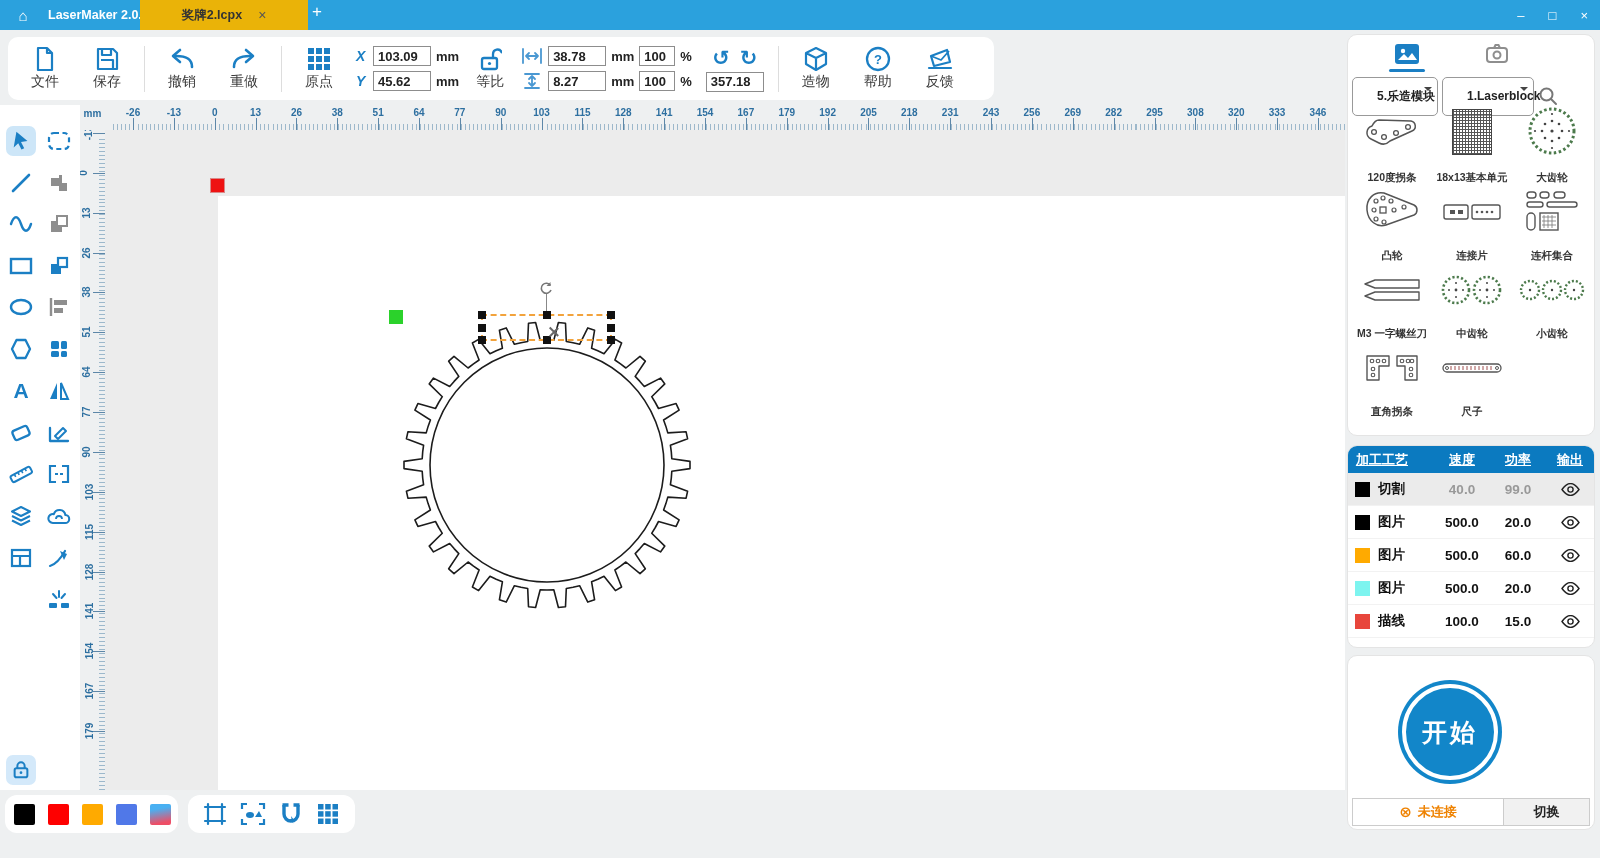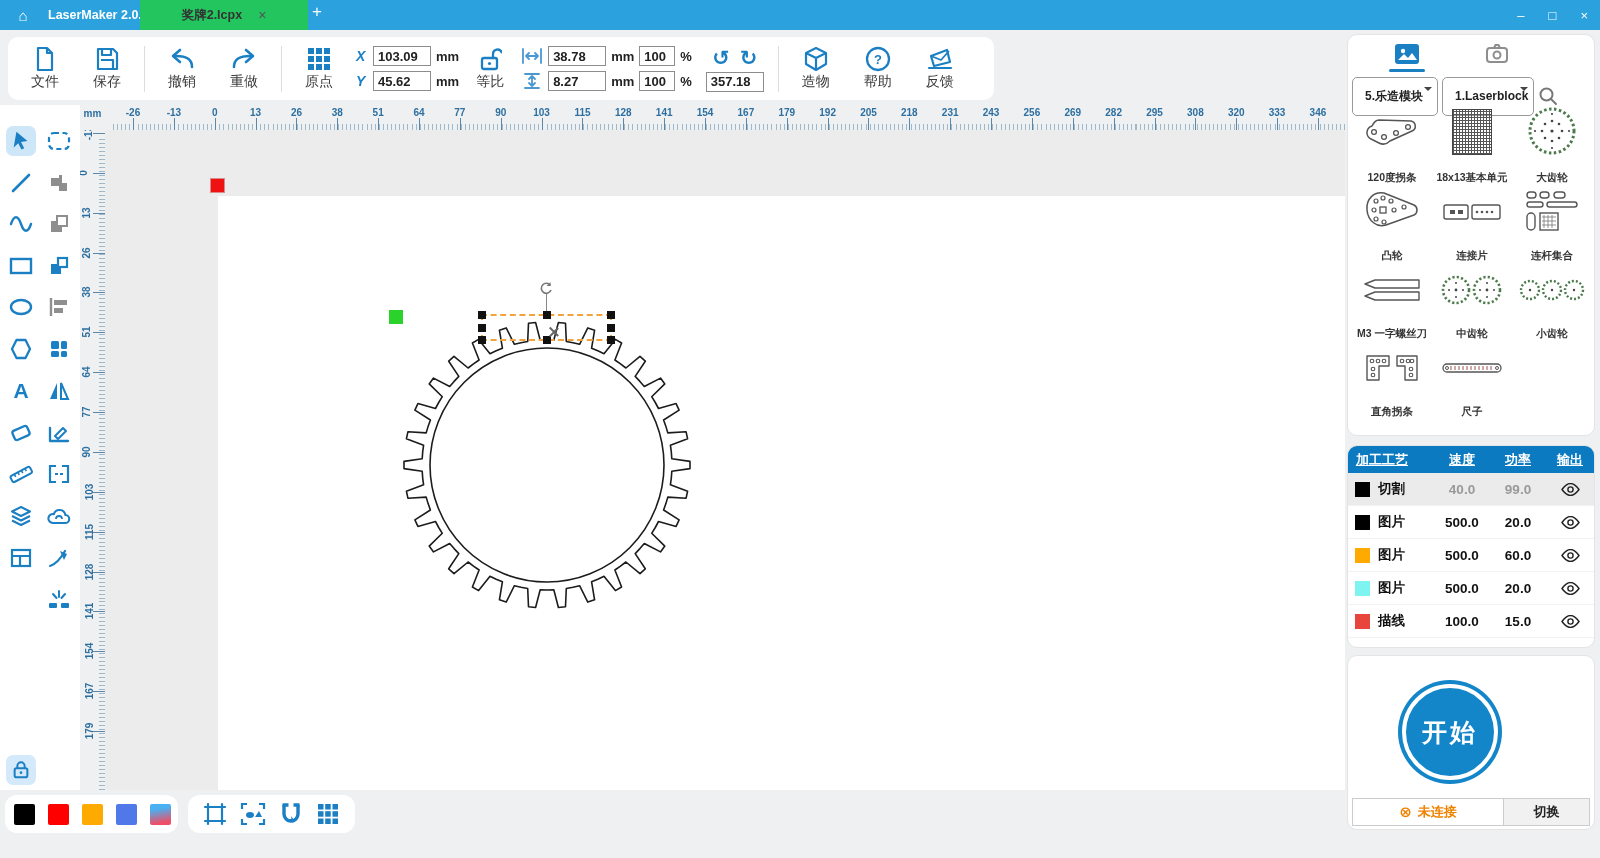--- a/index.html
+++ b/index.html
@@ -12,21 +12,21 @@
   }
   svg { display:block; }
   .abs { position:absolute; }
 
   
   .titlebar { position:absolute; left:0; top:0; width:1600px; height:30px;
     background:#2ba1dd; display:flex; align-items:center; }
   .home-btn { margin-left:12px; color:#fff; font-size:15px; width:22px; height:20px;
     display:flex; align-items:center; justify-content:center; }
   .app-title { margin-left:14px; color:#fff; font-weight:700; font-size:12.5px; }
-  .doc-tab { position:absolute; left:140px; top:0; width:168px; height:30px; background:#22c55e;
+  .doc-tab { position:absolute; left:140px; top:0; width:168px; height:30px; background:#eab308;
     display:flex; align-items:center; justify-content:center; gap:16px; }
   .doc-tab .tab-label { font-size:12.5px; font-weight:700; color:#333; }
   .doc-tab .tab-close { color:#555; font-size:14px; cursor:default; }
   .newtab-btn { position:absolute; left:312px; top:2px; color:#fff; font-size:17px; }
   .win-btns { position:absolute; right:12px; top:0; height:30px; display:flex; gap:24px;
     align-items:center; color:#fff; font-size:13px; }
 
   
   .toolbar-card { position:absolute; left:8px; top:37px; width:986px; height:63px;
     background:#fff; border-radius:10px; display:flex; align-items:center; padding:0 6px; }
@@ -100,21 +100,21 @@
   .lib-card { left:1347px; top:34px; width:248px; height:402px; }
   .lib-tabs { position:relative; height:40px; }
   .lib-tab { position:absolute; top:8px; width:26px; height:22px; display:flex;
     align-items:center; justify-content:center; }
   .lib-tab.t1 { left:46px; } .lib-tab.t2 { left:136px; }
   .lib-underline { position:absolute; left:41px; top:34px; width:36px; height:3px;
     background:#1b7fc4; border-radius:2px; }
   .lib-filters { position:absolute; left:4px; top:49px; width:240px; height:24px; display:flex;
     align-items:center; gap:4px; }
   .dd { height:39px; border:1px solid #999; border-radius:5px; display:flex; align-items:center;
-    font-size:12px; font-weight:700; color:#222; padding:0 16px 0 12px; position:relative; white-space:nowrap; }
+    font-size:12px; font-weight:700; color:#222; padding:0 16px 0 24px; position:relative; white-space:nowrap; }
   .dd:after { content:""; position:absolute; right:5px; top:9px; border:4px solid transparent;
     border-top-color:#444; }
   .dd1 { width:86px; } .dd2 { width:92px; }
   .lib-grid { position:absolute; left:4px; top:78px; width:240px;
     display:grid; grid-template-columns:repeat(3,80px); grid-auto-rows:78px; }
   .lib-cell { display:flex; flex-direction:column; align-items:center; justify-content:flex-end;
     padding-bottom:6px; }
   .lib-thumb { height:48px; display:flex; align-items:center; justify-content:center; }
   .lib-label { font-size:10.5px; font-weight:700; color:#333; margin-top:16px; white-space:nowrap; }
 

